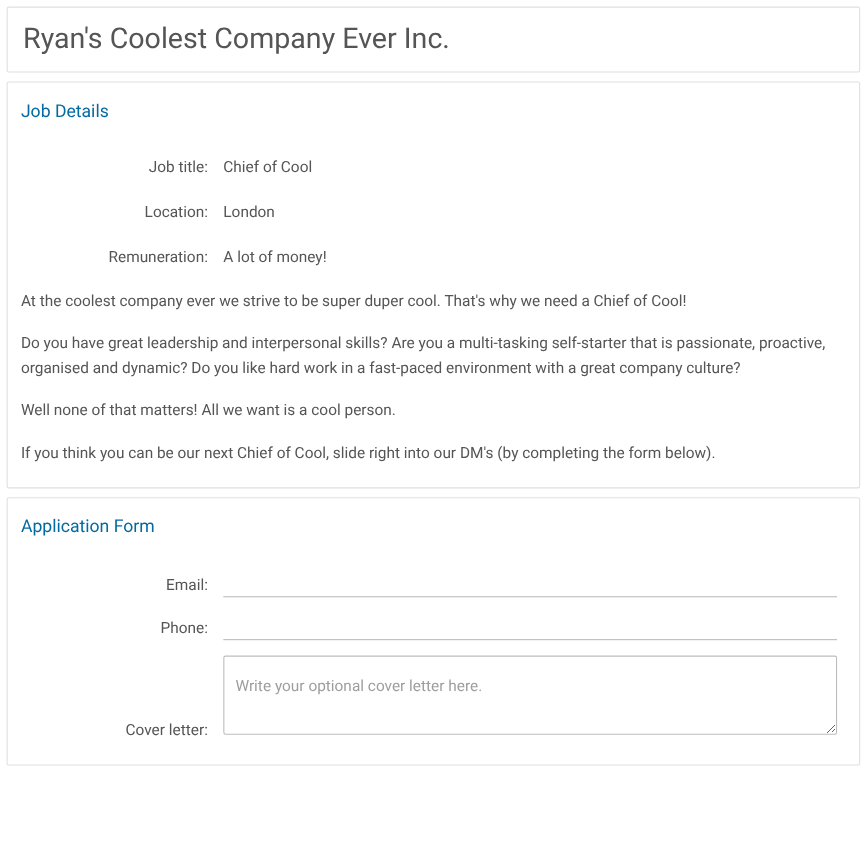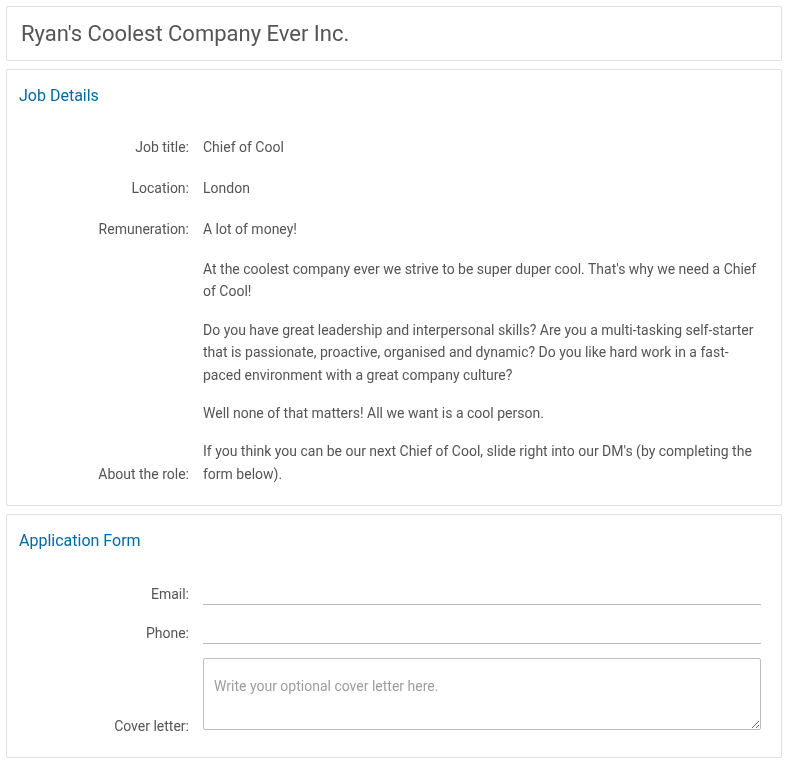--- a/index.html
+++ b/index.html
@@ -19,21 +19,21 @@
     background: #fff;
     border: 1px solid #e0e0e0;
     border-radius: 2px;
     margin-bottom: 8px;
     padding: 16px 20px 20px 12px;
   }
   .header-card {
     padding: 14px 14px;
   }
   .company-title {
-    font-size: 22px;
+    font-size: 26px;
     font-weight: 400;
     color: #555;
     margin: 0;
   }
   .section-title {
     font-size: 16px;
     color: #0369a1;
     margin: 0 0 30px 0;
   }
   .row {
@@ -105,21 +105,20 @@
       <div class="label-col">Location:</div>
       <div class="value-col">London</div>
     </div>
 
     <div class="row">
       <div class="label-col">Remuneration:</div>
       <div class="value-col">A lot of money!</div>
     </div>
 
     <div class="row">
-      <div class="label-col">About the role:</div>
       <div class="value-col">
         <p>At the coolest company ever we strive to be super duper cool. That's why we need a Chief of Cool!</p>
         <p>Do you have great leadership and interpersonal skills? Are you a multi-tasking self-starter that is passionate, proactive, organised and dynamic? Do you like hard work in a fast-paced environment with a great company culture?</p>
         <p>Well none of that matters! All we want is a cool person.</p>
         <p>If you think you can be our next Chief of Cool, slide right into our DM's (by completing the form below).</p>
       </div>
     </div>
   </div>
 
   <div class="card">

